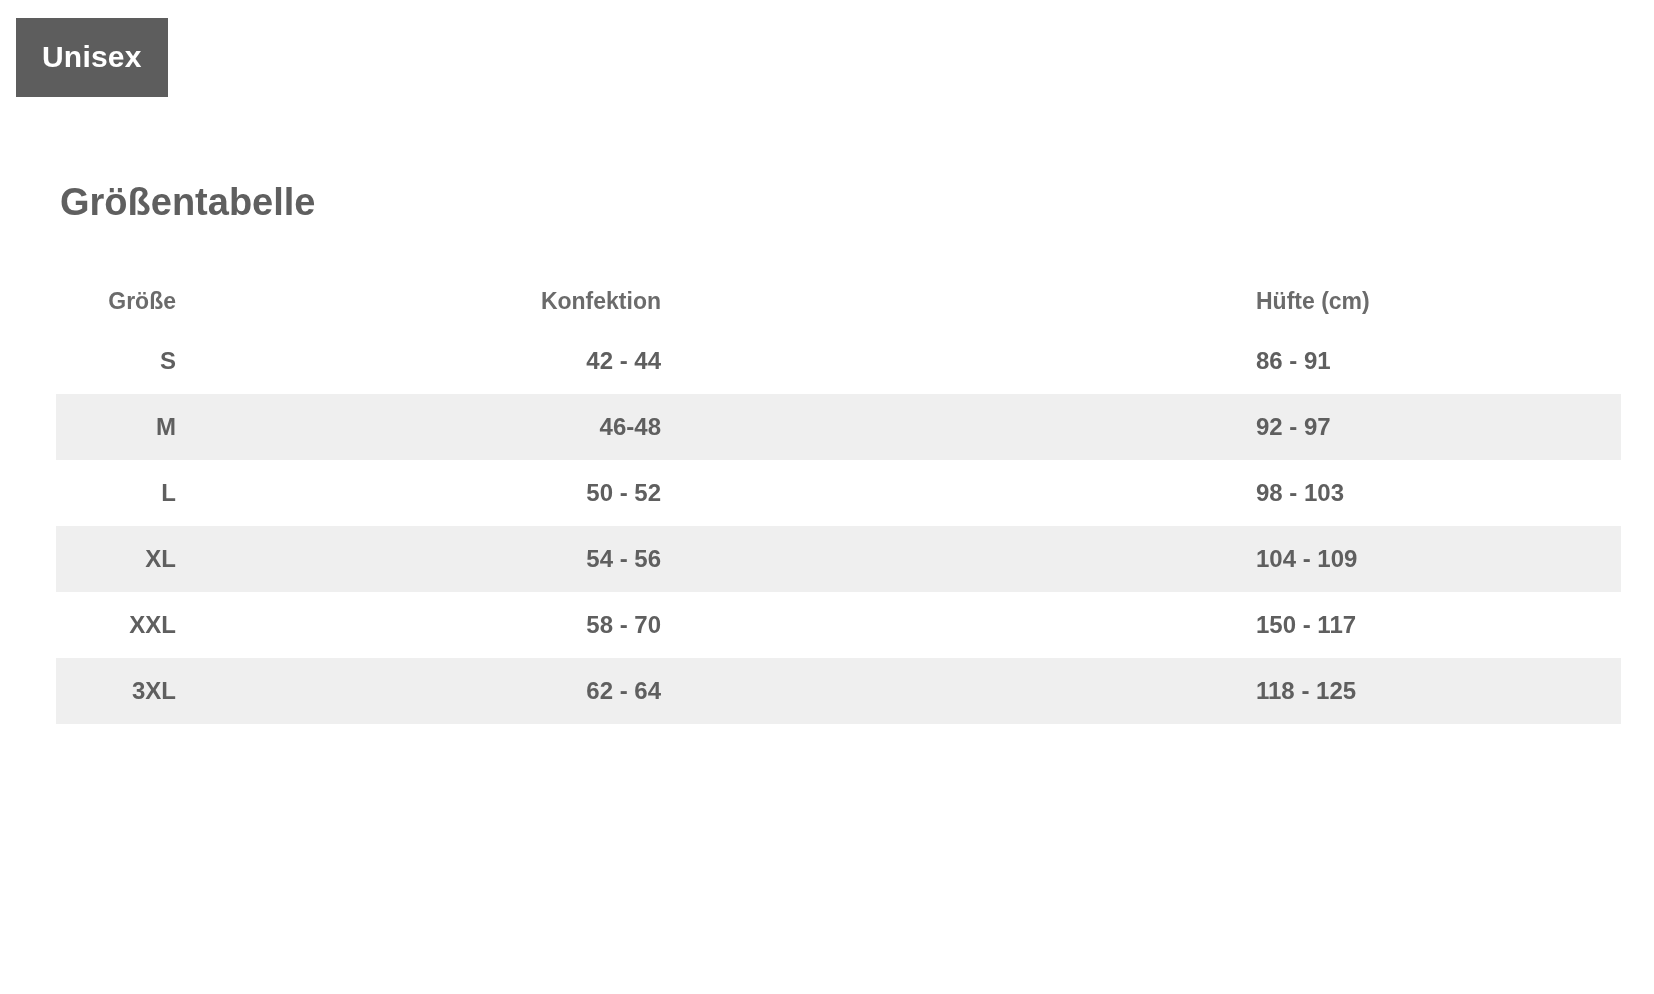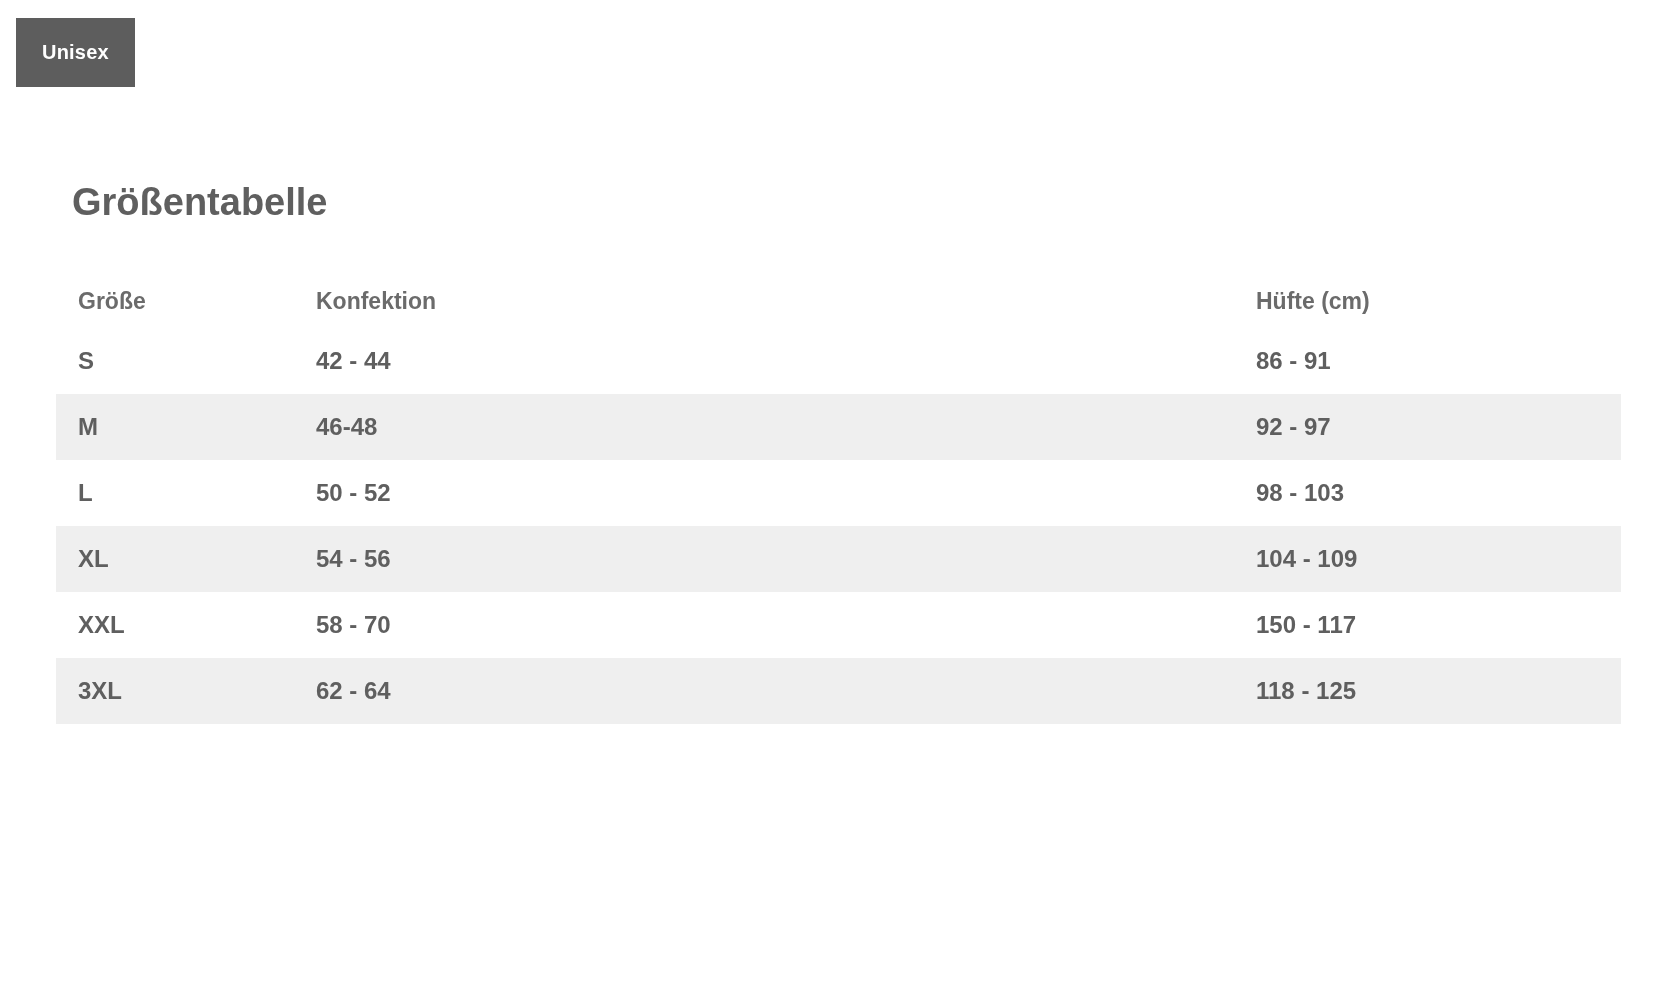--- a/index.html
+++ b/index.html
@@ -19,56 +19,56 @@
     width: 1654px;
     height: 994px;
     box-sizing: border-box;
   }
   .badge {
     position: absolute;
     left: 16px;
     top: 18px;
     background: #5d5d5d;
     color: #ffffff;
-    font-size: 20px;
+    font-size: 30px;
     font-weight: 600;
     line-height: 1;
     padding: 24px 26px 25px 26px;
     letter-spacing: 0.2px;
   }
   .content {
     position: absolute;
     left: 56px;
     top: 122px;
     right: 30px;
   }
   h1.title {
     margin: 0;
     font-size: 55px;
     font-weight: 800;
     letter-spacing: -0.5px;
     color: #5f5f5f;
     line-height: 1.05;
   }
   h2.subtitle {
-    margin: 60px 0 0 16px;
+    margin: 60px 0 0 4px;
     font-size: 38px;
     font-weight: 700;
     color: #5f5f5f;
     line-height: 1.1;
   }
   table.size-table {
     margin-top: 52px;
     border-collapse: collapse;
     width: 1565px;
     table-layout: fixed;
   }
   table.size-table th,
   table.size-table td {
-    text-align: left;
+    text-align: right;
     font-size: 24px;
     font-weight: 700;
     color: #5f5f5f;
     padding: 0;
     height: 66px;
     vertical-align: middle;
     white-space: nowrap;
   }
   table.size-table thead th {
     height: 52px;

